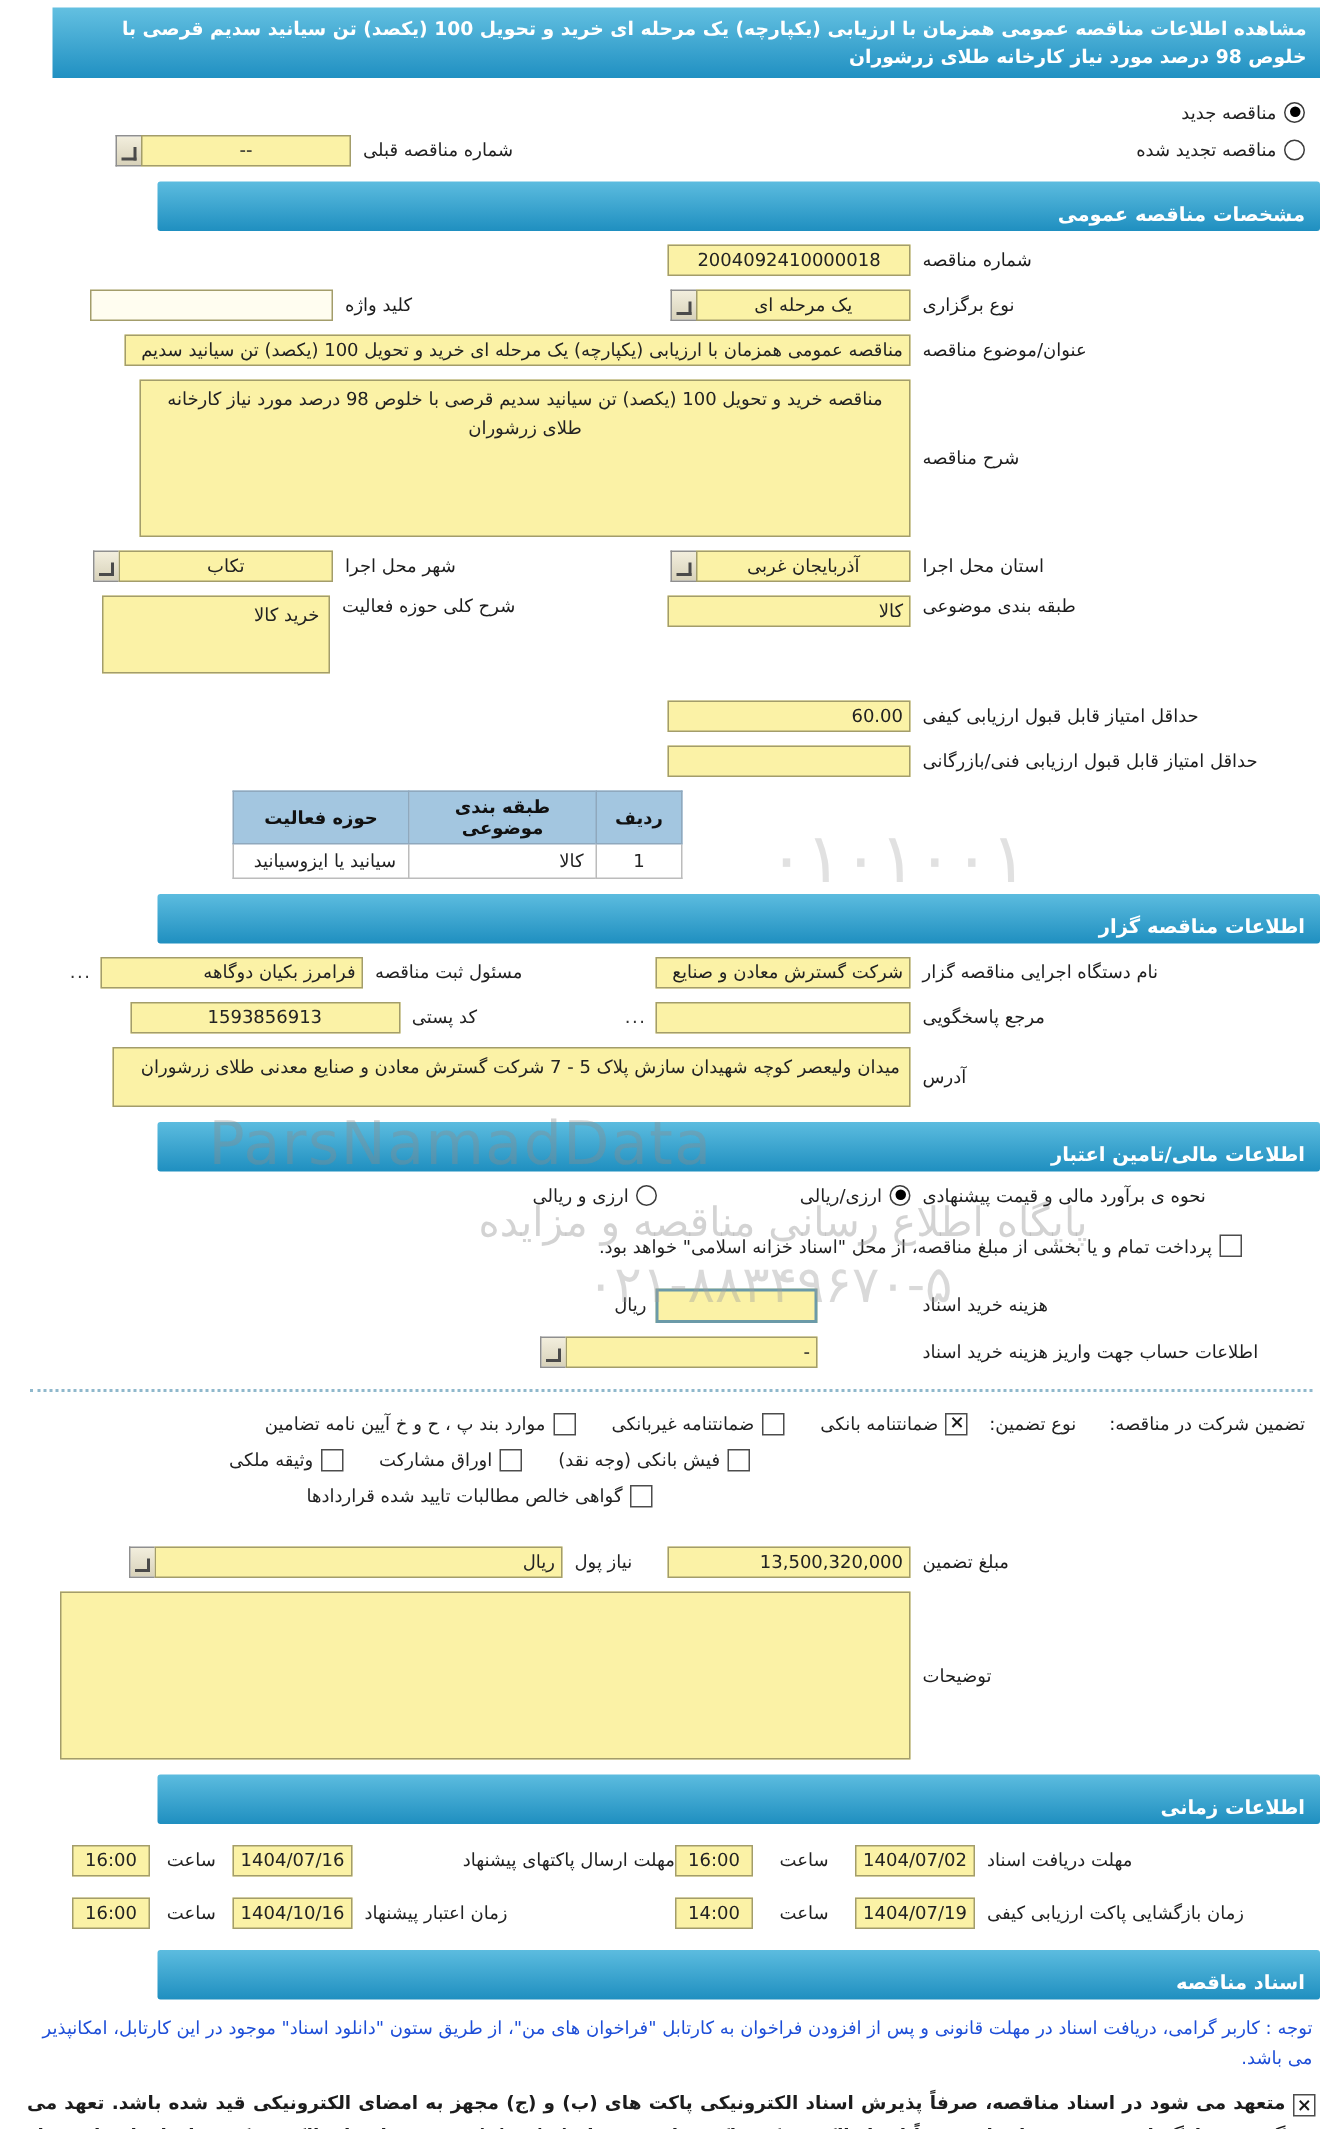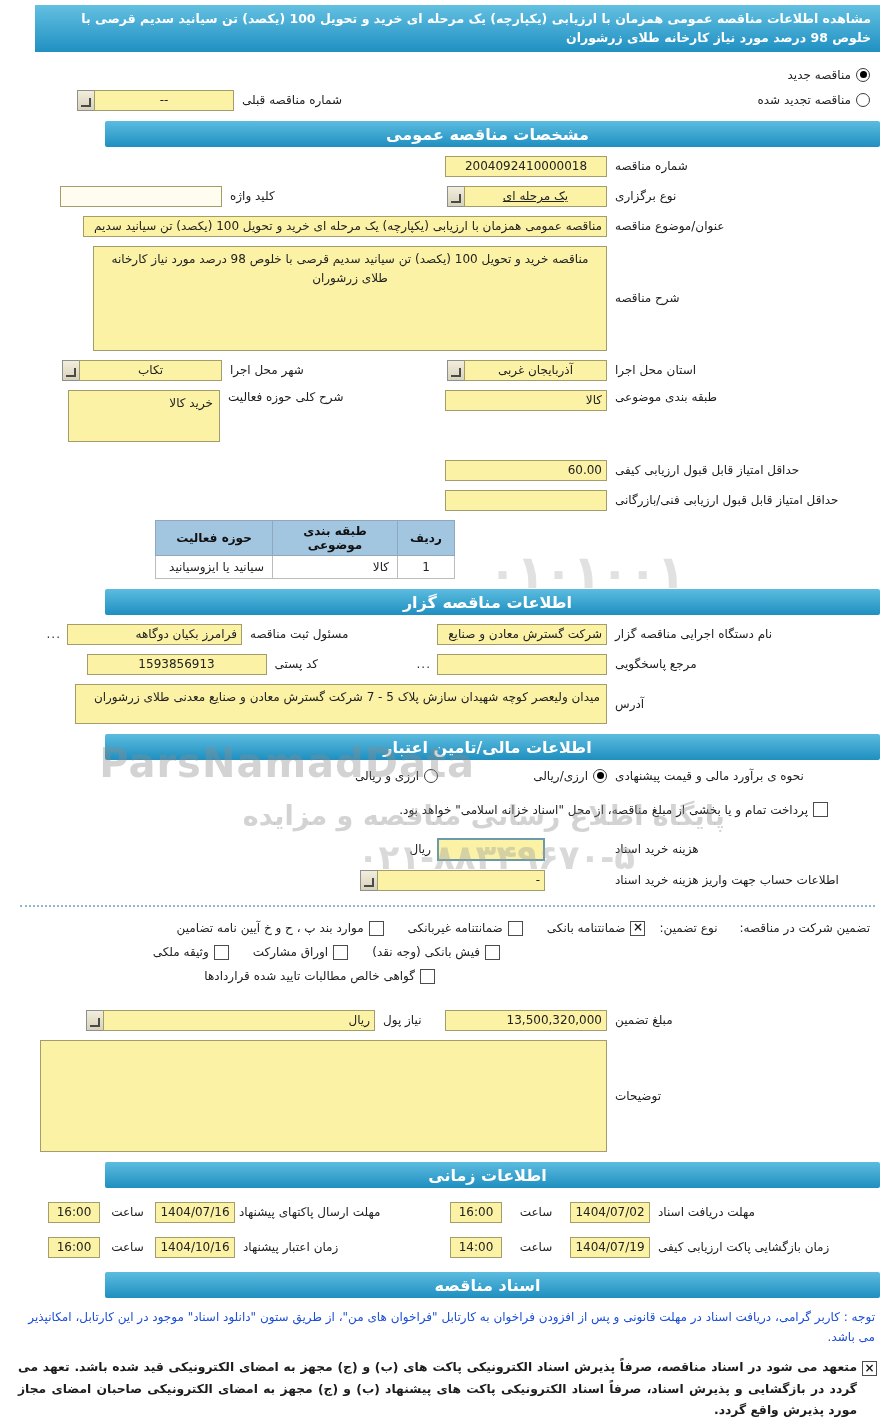--- a/index.html
+++ b/index.html
@@ -3,21 +3,21 @@
 <meta charset="utf-8">
 <style>
   html,body{margin:0;padding:0;background:#fff;}
   body{width:895px;font-family:"DejaVu Sans",sans-serif;font-size:12px;color:#222;direction:rtl;position:relative;overflow:hidden;}
   .page{position:relative;width:895px;}
 
   
   .titlebar{margin:5px 15px 0 35px;background:linear-gradient(#63c0e1,#2090c2);color:#fff;
     font-weight:bold;font-size:12.5px;line-height:1.55;padding:4px 9px;text-align:right;}
   .sec{margin:10px 15px 9px 105px;background:linear-gradient(#5cbcdf,#1f8fc0);color:#fff;
-    font-weight:bold;font-size:16px;padding:4px 10px 3px 0;border-radius:2px;text-align:center;}
+    font-weight:bold;font-size:13px;padding:15px 10px 3px 0;border-radius:2px;}
 
   .wrap{padding:0 15px;}
   .row{display:flex;align-items:center;margin:9px 0;}
   .row.top-align{align-items:flex-start;}
   .lbl{width:273px;text-align:left;padding-left:8px;box-sizing:border-box;color:#1d1d1d;flex:none;}
   .lbl2{width:225px;text-align:left;padding-left:8px;box-sizing:border-box;color:#1d1d1d;flex:none;}
 
   .fld{background:#fbf2a6;border:1px solid #a39d6b;height:17px;padding:1px 4px;display:flex;
     align-items:center;overflow:hidden;white-space:nowrap;box-sizing:content-box;flex:none;}
   .fld.pale{background:#fffdf0;}
@@ -50,21 +50,21 @@
 
   .ellipsis-btn{color:#333;margin-right:6px;cursor:pointer;letter-spacing:1px;}
 
   .teal-border{border:2px solid #6b9aa8;}
 
   .notice{color:#1d4ed8;margin:4px 20px 10px 20px;line-height:1.7;text-align:right;}
   .commit{display:flex;align-items:flex-start;margin:6px 18px 14px 18px;}
   .commit p{margin:0;font-weight:bold;color:#1c1c1c;line-height:1.75;text-align:justify;font-size:12.3px;}
 
   
-  .wm{position:absolute;pointer-events:none;color:rgba(140,140,140,.38);font-weight:bold;z-index:5;white-space:nowrap;}
+  .wm{position:absolute;pointer-events:none;color:rgba(140,140,140,.38);font-weight:normal;z-index:5;white-space:nowrap;}
   .wm-latin{top:735px;right:420px;font-size:40px;letter-spacing:1px;}
   .wm-fa{top:795px;right:170px;font-size:27px;color:rgba(150,150,150,.42);}
   .wm-phone{top:832px;right:260px;font-size:34px;color:rgba(160,160,160,.40);letter-spacing:3px;direction:ltr;}
   .wm-digits{top:540px;right:210px;font-size:46px;color:rgba(170,170,170,.35);letter-spacing:6px;direction:ltr;}
 </style>
 </head>
 <body>
 
 <div class="page">
 
@@ -97,21 +97,21 @@
 
   <div class="sec">مشخصات مناقصه عمومی</div>
   <div class="wrap">
     <div class="row">
       <div class="lbl">شماره مناقصه</div>
       <div class="fld num w152">2004092410000018</div>
     </div>
     <div class="row">
       <div class="lbl">نوع برگزاری</div>
       <div class="ddwrap">
-        <div class="fld" style="width:133px;justify-content:center;text-decoration:underline;">یک مرحله ای</div>
+        <div class="fld" style="width:133px;justify-content:center;">یک مرحله ای</div>
         <div class="dd-btn">
             <i class="dd-glyph"></i>
           </div>
       </div>
       <div class="lbl2">کلید واژه</div>
       <input class="fld pale w152" value="" style="">
     </div>
     <div class="row">
       <div class="lbl">عنوان/موضوع مناقصه</div>
       <div class="fld w514">مناقصه عمومی همزمان با ارزیابی (یکپارچه) یک مرحله ای  خرید و تحویل 100 (یکصد) تن سیانید سدیم</div>
@@ -262,21 +262,21 @@
     </div>
   </div>
 
   <div class="sec">اطلاعات زمانی</div>
   <div class="wrap">
     <div class="row" style="margin:14px 0;">
       <div style="width:230px;text-align:left;padding-left:8px;box-sizing:border-box;">مهلت دریافت اسناد</div>
       <div class="fld num" style="width:70px;">1404/07/02</div>
       <div style="width:68px;text-align:center;box-sizing:border-box;">ساعت</div>
       <div class="fld num" style="width:42px;">16:00</div>
-      <div style="width:215px;text-align:left;padding-left:4px;box-sizing:border-box;">مهلت ارسال پاکتهای پیشنهاد</div>
+      <div style="width:215px;text-align:right;padding-left:16px;box-sizing:border-box;">مهلت ارسال پاکتهای پیشنهاد</div>
       <div class="fld num" style="width:70px;">1404/07/16</div>
       <div style="width:55px;text-align:center;box-sizing:border-box;">ساعت</div>
       <div class="fld num" style="width:42px;">16:00</div>
     </div>
     <div class="row" style="margin:14px 0;">
       <div style="width:230px;text-align:left;padding-left:8px;box-sizing:border-box;">زمان بازگشایی پاکت ارزیابی کیفی</div>
       <div class="fld num" style="width:70px;">1404/07/19</div>
       <div style="width:68px;text-align:center;box-sizing:border-box;">ساعت</div>
       <div class="fld num" style="width:42px;">14:00</div>
       <div style="width:215px;text-align:left;padding-left:8px;box-sizing:border-box;">زمان اعتبار پیشنهاد</div>

